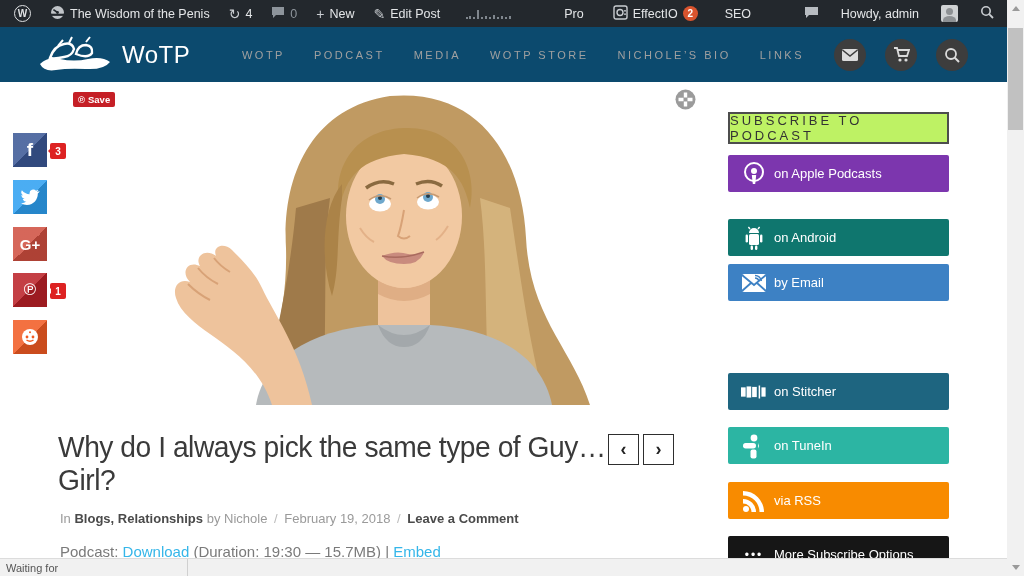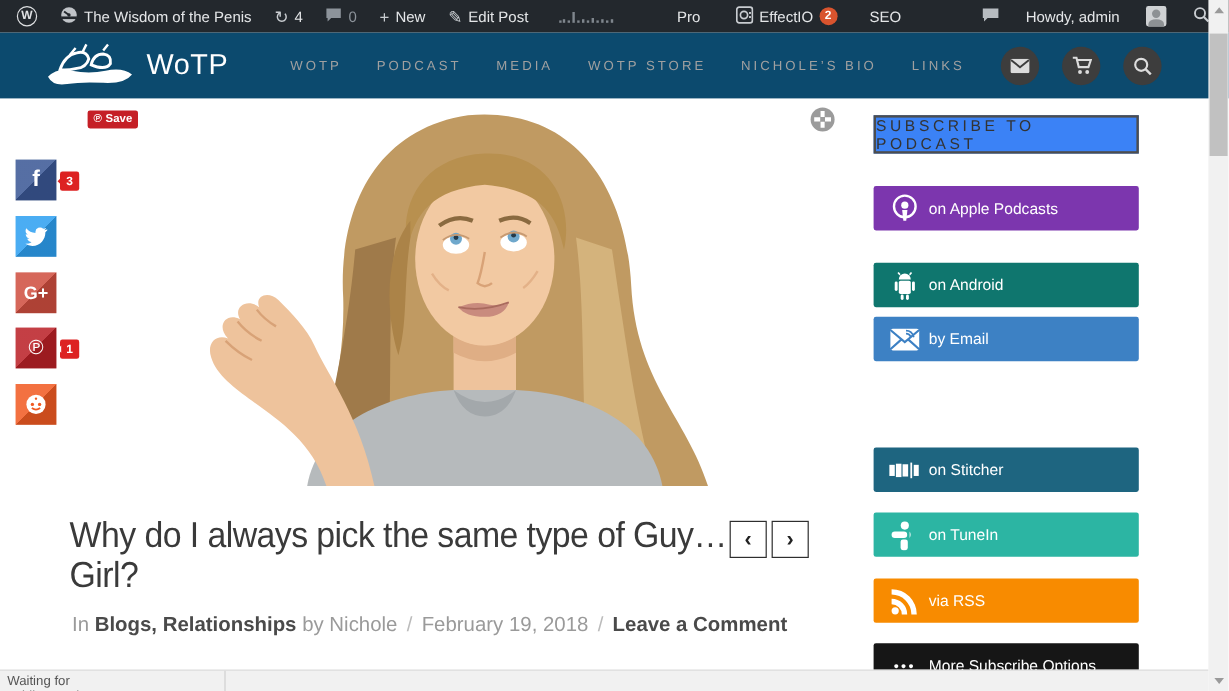--- a/index.html
+++ b/index.html
@@ -7,21 +7,21 @@
   #frame { position:relative; width:1024px; height:576px; background:#fff; overflow:hidden; }
 
   
   #admin-bar { position:absolute; left:0; top:0; width:1024px; height:27px; background:#23282d; color:#e4e6e8; font-size:12.5px; display:flex; align-items:center; z-index:40; }
   .ab-left { display:flex; align-items:center; gap:7px; padding-left:8px; }
   .ab-item { display:flex; align-items:center; gap:5px; padding:0 6px; height:27px; white-space:nowrap; }
   .ab-dim { color:#8d949b; }
   .wp-circ { width:17px; height:17px; border:1.6px solid #dfe1e3; border-radius:50%; display:flex; align-items:center; justify-content:center; font-size:10px; font-weight:bold; color:#dfe1e3; }
   .ab-glyph { font-size:14px; line-height:1; color:#c9cdd1; }
   .badge-red { background:#d9542e; color:#fff; border-radius:50%; width:15px; height:15px; font-size:10px; display:flex; align-items:center; justify-content:center; font-weight:bold; }
-  .ab-right { margin-left:auto; display:flex; align-items:center; gap:22px; padding-right:16px; }
+  .ab-right { margin-left:auto; display:flex; align-items:center; gap:22px; padding-right:30px; }
   .avatar { width:17px; height:17px; background:#cfd2d4; position:relative; overflow:hidden; border-radius:2px; }
   .avatar::before { content:""; position:absolute; left:5px; top:3px; width:7px; height:7px; border-radius:50%; background:#8d9194; }
   .avatar::after { content:""; position:absolute; left:2px; top:11px; width:13px; height:8px; border-radius:50% 50% 0 0; background:#8d9194; }
 
   
   #site-header { position:absolute; left:0; top:27px; width:1024px; height:55px; background:#121212; display:flex; align-items:center; z-index:30; }
   #logo { display:flex; align-items:center; gap:8px; margin-left:36px; }
   #logo-text { color:#fff; font-size:24px; letter-spacing:.5px; }
   #main-nav { display:flex; align-items:center; gap:29px; margin-left:auto; }
   .nav-link { color:#a0a0a0; font-size:11px; letter-spacing:2.5px; cursor:pointer; }
@@ -38,28 +38,28 @@
   .pin-glyph { font-size:17px; }
 
   
   #hero { position:absolute; left:60px; top:88px; width:640px; height:317px; background:#fff; z-index:5; }
   #target-btn { position:absolute; left:675px; top:89px; width:21px; height:21px; z-index:22; cursor:pointer; }
 
   
   #post-title { position:absolute; left:58px; top:430px; width:620px; color:#3a3a3a; font-size:30px; line-height:33px; font-weight:500; letter-spacing:-.5px; transform:scaleX(.94); transform-origin:left top; z-index:10; }
   .nav-arrow { position:absolute; top:434px; width:31px; height:31px; border:1px solid #2e2e2e; background:#fff; display:flex; align-items:center; justify-content:center; font-size:18px; font-weight:bold; color:#222; cursor:pointer; z-index:11; }
   #prev-arrow { left:608px; } #next-arrow { left:643px; }
-  #post-meta { position:absolute; left:60px; top:511px; font-size:17px; color:#9a9a9a; z-index:10;text-align:right; }
+  #post-meta { position:absolute; left:60px; top:511px; font-size:13px; color:#9a9a9a; z-index:10;text-align:right; }
   #post-meta b { color:#4a4a4a; }
   #post-meta .sep { color:#bbb; padding:0 3px; }
   #podcast-line { position:absolute; left:60px; top:543px; font-size:15px; color:#7a7a7a; z-index:10; }
   .blue-link { color:#35b6e9; cursor:pointer; }
 
   
-  #subscribe-title { position:absolute; left:728px; top:96px; width:221px; height:32px; border:2px solid #4d4d4d; background:#3b82f6; display:flex; align-items:center; justify-content:center; font-size:13px; letter-spacing:3px; color:#333; z-index:10; }
+  #subscribe-title { position:absolute; left:728px; top:112px; width:221px; height:32px; border:2px solid #4d4d4d; background:#bef264; display:flex; align-items:center; justify-content:center; font-size:13px; letter-spacing:3px; color:#333; z-index:10; }
   .sub-btn { position:absolute; left:728px; width:221px; height:37px; border-radius:2px; display:flex; align-items:center; color:#fff; font-size:13px; font-weight:normal; cursor:pointer; z-index:10; }
   .sub-ic { width:26px; margin-left:13px; margin-right:7px; display:flex; align-items:center; justify-content:center; }
   .more-dots { font-size:12px; letter-spacing:2px; }
 
   
   #bottom-strip { position:absolute; left:0; top:558px; width:1007px; height:18px; background:#f1f1f1; border-top:1px solid #dcdcdc; z-index:50; }
   #status-text { position:absolute; left:6px; top:3px; font-size:11px; color:#555; }
   #status-box { position:absolute; left:0; top:0; width:188px; height:18px; border-right:1px solid #d0d0d0; }
 
   
@@ -298,20 +298,27 @@
   <div id="post-meta">
     <span>In</span>
     <b>Blogs, Relationships</b>
     <span>by Nichole</span>
     <span class="sep">/</span>
     <span>February 19, 2018</span>
     <span class="sep">/</span>
     <b>Leave a Comment</b>
   </div>
 
+  <div id="podcast-line">
+    <span>Podcast:</span>
+    <span class="blue-link">Download</span>
+    <span>(Duration: 19:30 — 15.7MB)</span>
+    <span>|</span>
+    <span class="blue-link">Embed</span>
+  </div>
 
   <div id="subscribe-title">SUBSCRIBE TO PODCAST</div>
 
   <a class="sub-btn" style="top: 155px; background: rgb(124, 54, 174);">
     <span class="sub-ic">
         <svg width="26" height="26" viewBox="0 0 26 26">
           <circle cx="13" cy="11" r="9" fill="none" stroke="#fff" stroke-width="2"></circle>
           <circle cx="13" cy="10" r="3" fill="#fff"></circle>
           <path d="M10.8 14 h4.4 l-1 9 h-2.4 z" fill="#fff"></path>
         </svg>

